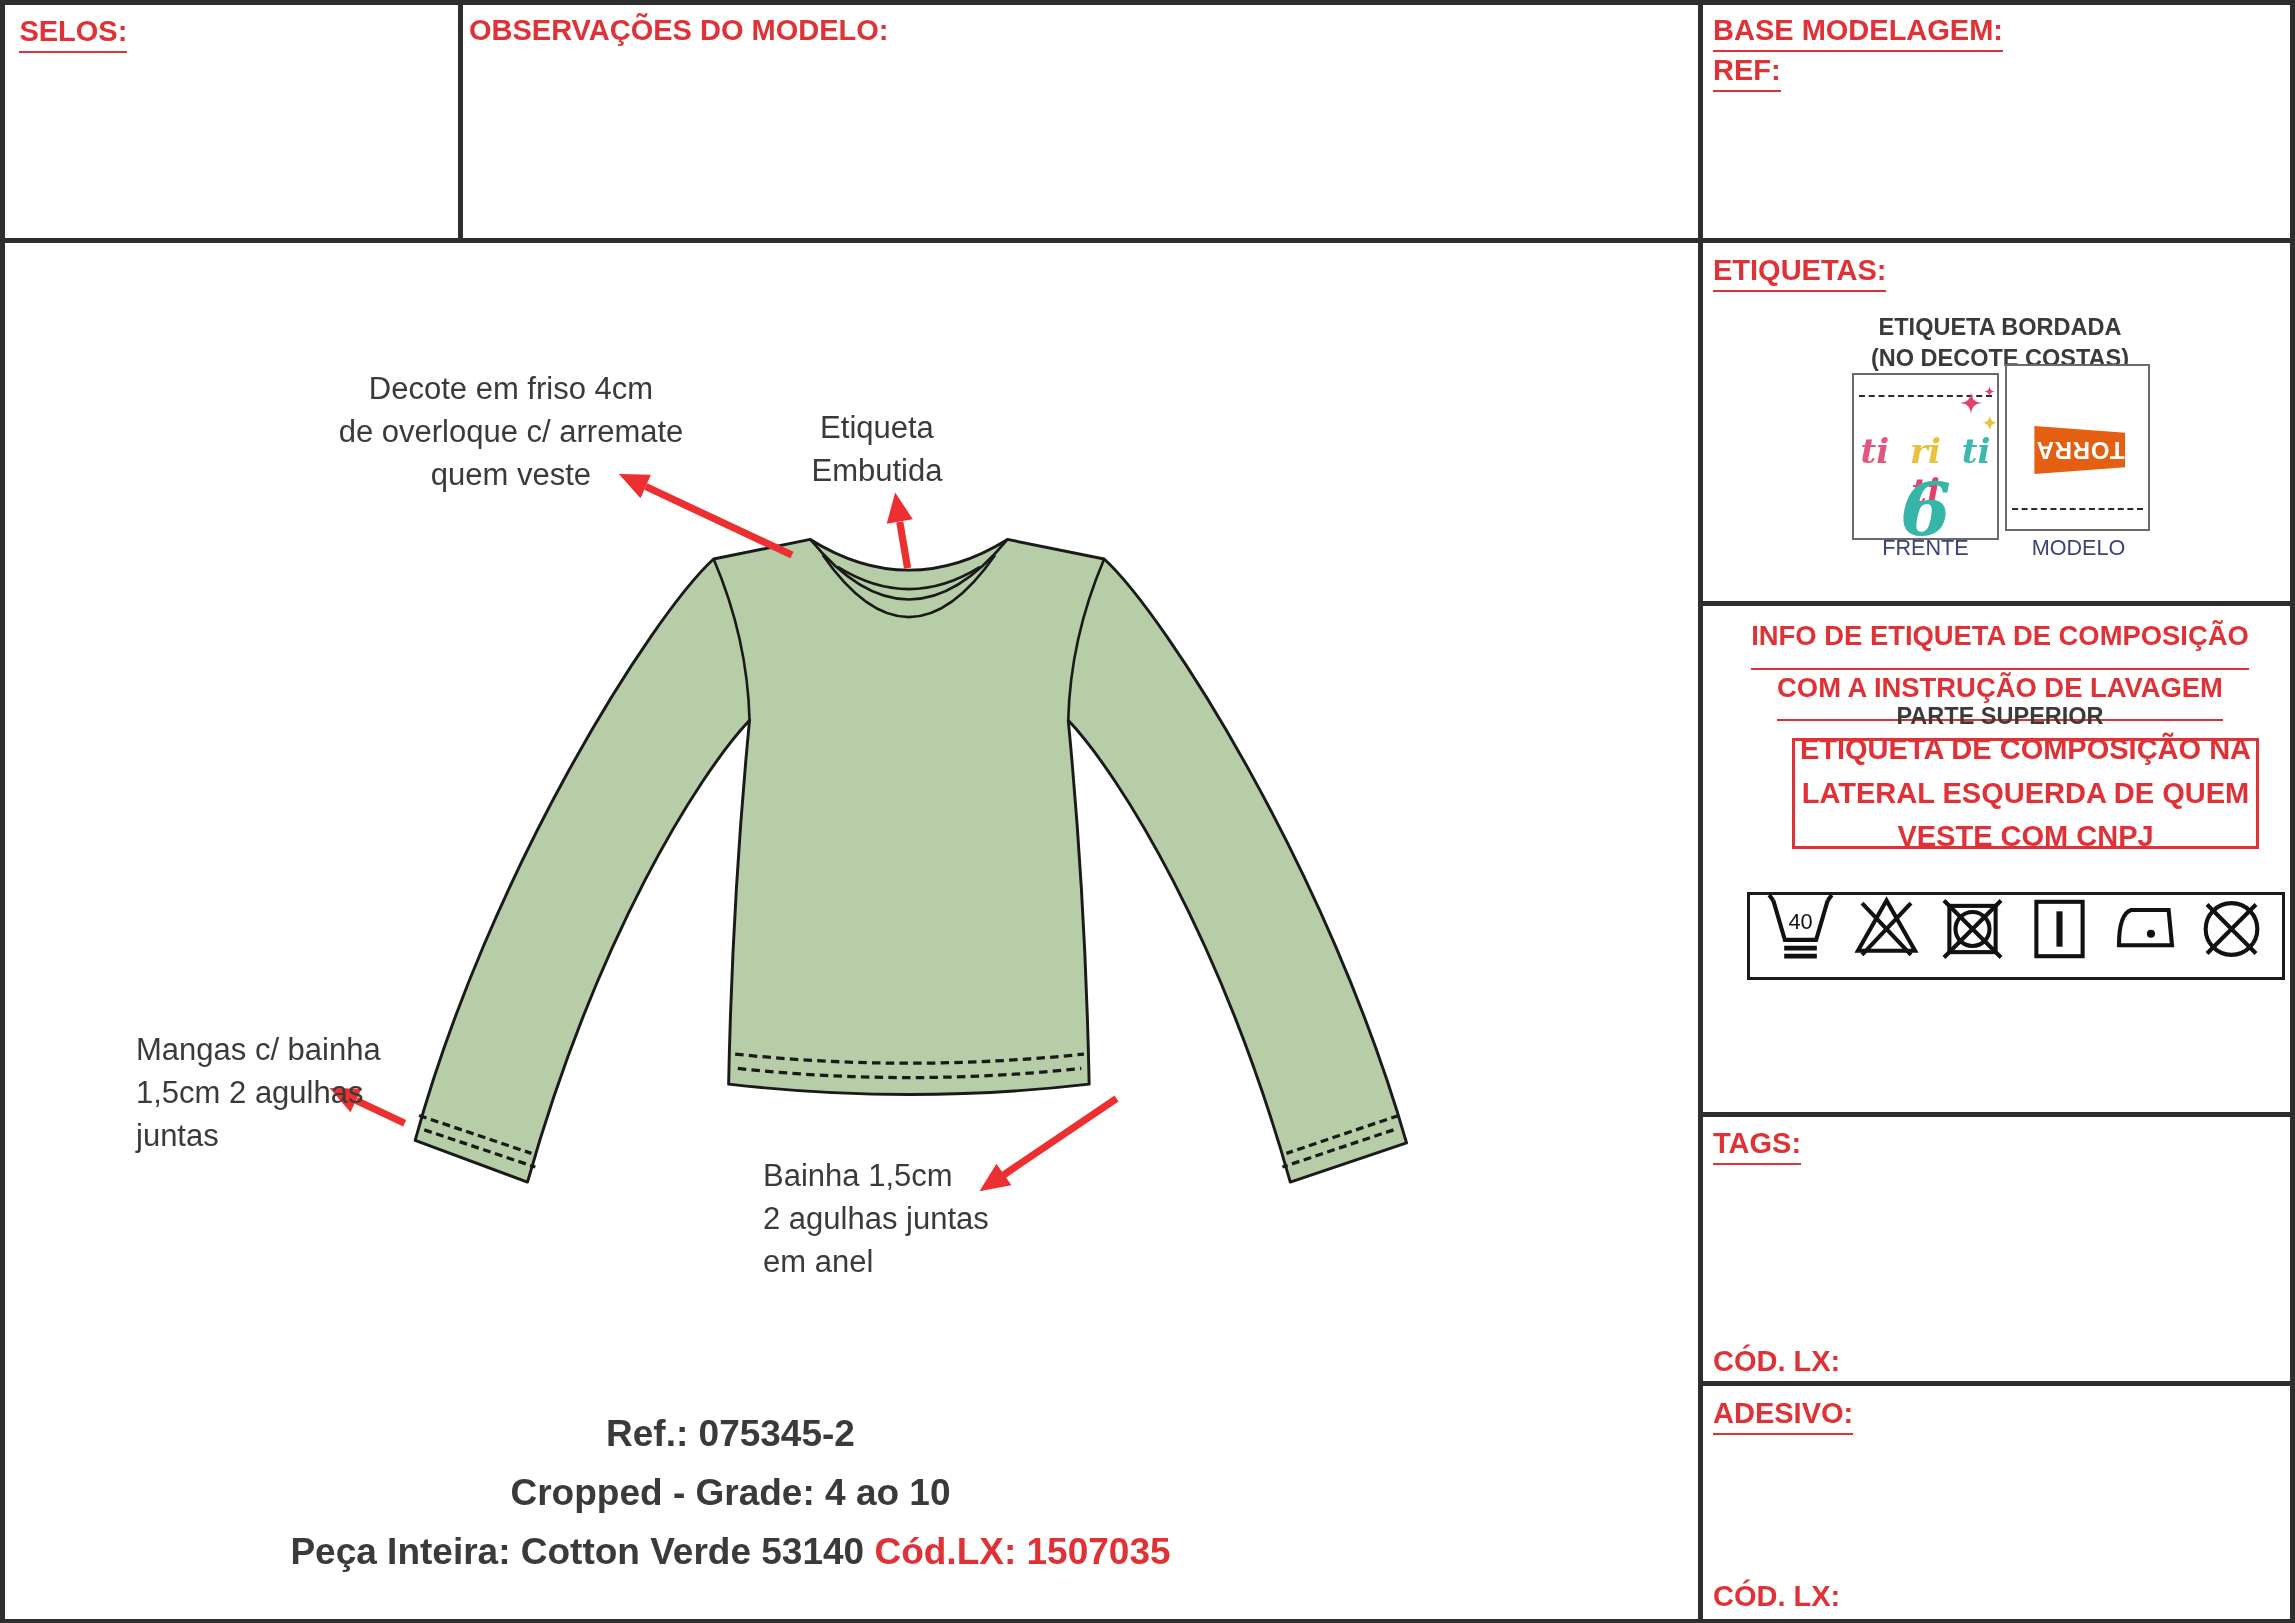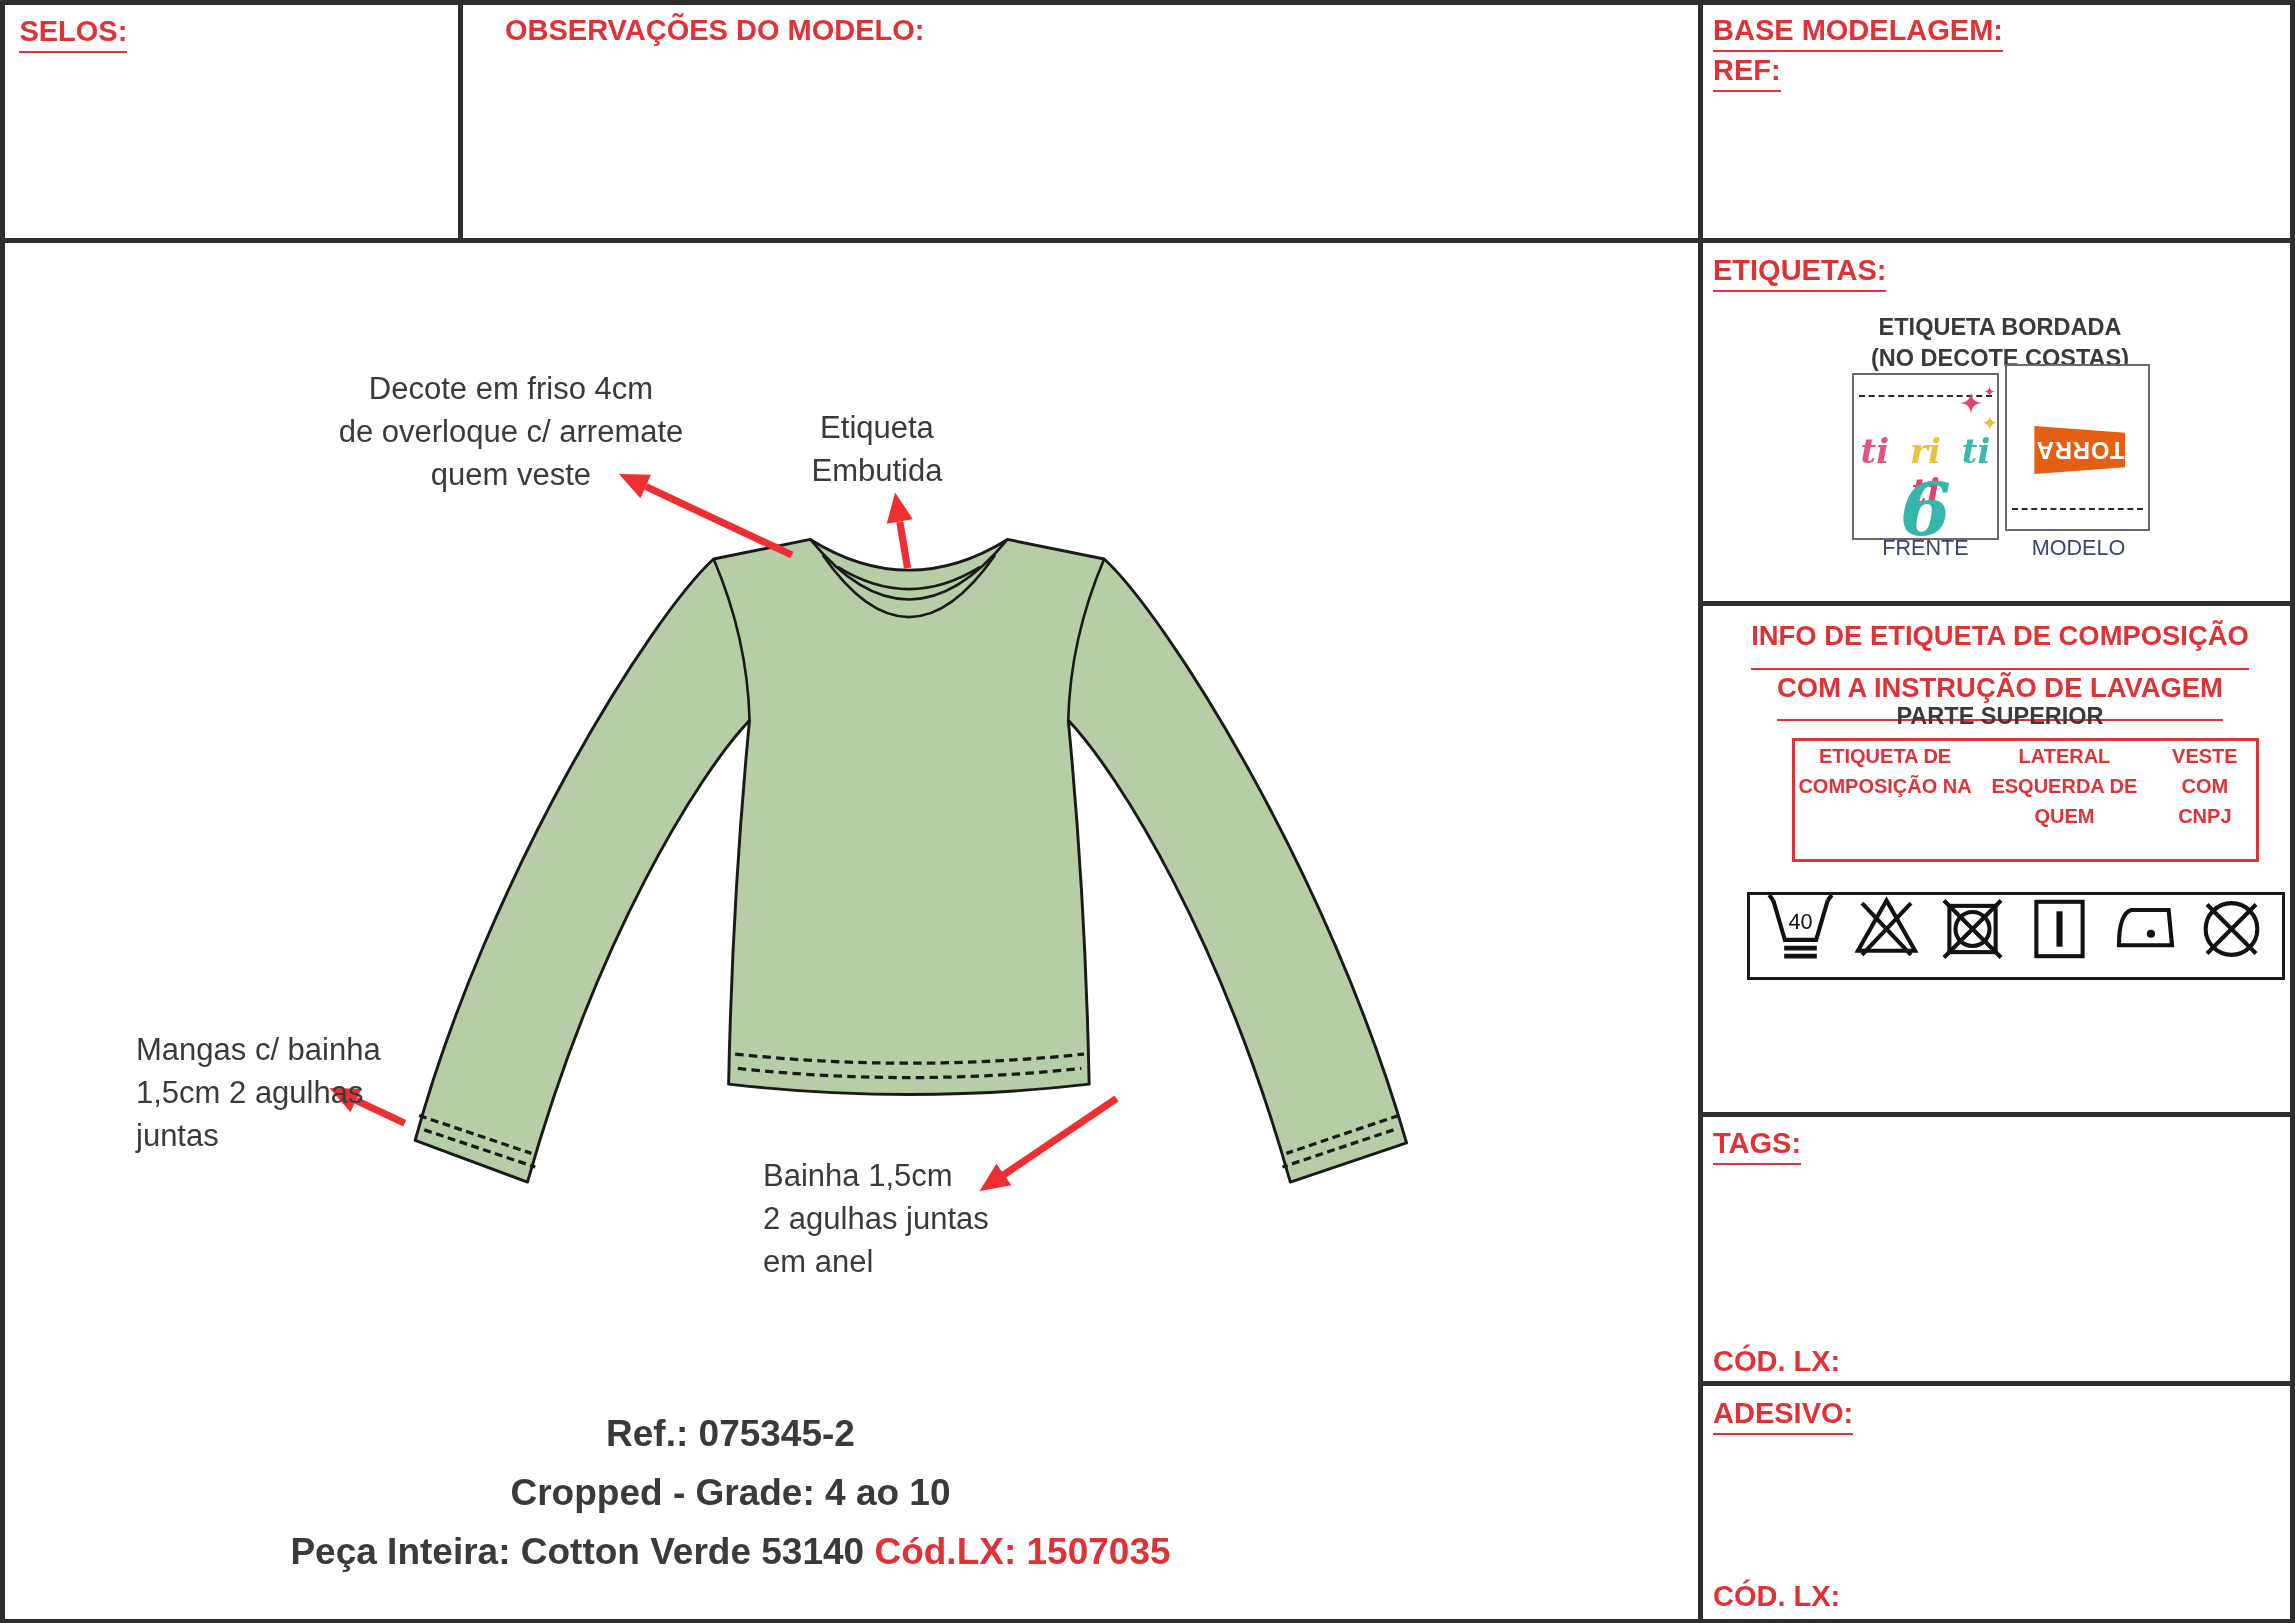--- a/index.html
+++ b/index.html
@@ -29,24 +29,24 @@
          font-size:73px;color:#36b5a9;}
   .caption{position:absolute;top:530px;width:147px;text-align:center;
            color:#3c4377;font-size:21.6px;}
   .flag{position:absolute;left:27.4px;top:60px;width:91px;height:48px;background:#e55f12;
         clip-path:polygon(0 0,100% 14%,100% 86%,0 100%);
         display:flex;align-items:center;justify-content:center;}
   .flag span{transform:rotate(180deg);color:#fff;font-weight:bold;font-size:24px;letter-spacing:0.7px;}
   .infohead{position:absolute;left:1705px;width:580px;text-align:center;color:#e03236;
             font-weight:bold;font-size:27.4px;line-height:1.3;}
   .infohead .u{display:inline-block;border-bottom:2.6px solid #e03236;padding-bottom:14px;}
-  .redbox{position:absolute;left:1787px;top:733px;width:467px;height:124px;
-          border:3.9px solid #e03236;box-sizing:border-box;display:flex;flex-direction:row;
+  .redbox{position:absolute;left:1787px;top:733px;width:467px;height:111px;
+          border:3.9px solid #e03236;box-sizing:border-box;display:flex;flex-direction:column;
           justify-content:center;text-align:center;color:#e03236;font-weight:bold;
-          font-size:20px;line-height:1.5;}
+          font-size:29px;line-height:1.5;}
   .carebox{position:absolute;left:1742px;top:887px;width:538px;height:88px;
            border:3.3px solid #1a1a1a;box-sizing:border-box;display:flex;
            align-items:flex-start;justify-content:space-evenly;background:#fff;}
   .care{width:71px;height:68px;}
   .spark{position:absolute;}
 </style>
 </head>
 <body>
 
 <div class="page">
@@ -54,21 +54,21 @@
   <div class="line" style="left:453px;top:0;width:4.6px;height:233px;"></div>
   <div class="line" style="left:0;top:233px;width:2285px;height:4.6px;"></div>
   <div class="line" style="left:1693px;top:0;width:4.6px;height:1614px;"></div>
   <div class="line" style="left:1693px;top:596px;width:592px;height:4.6px;"></div>
   <div class="line" style="left:1693px;top:1107px;width:592px;height:4.6px;"></div>
   <div class="line" style="left:1693px;top:1376px;width:592px;height:4.6px;"></div>
 
   <div class="redhead" style="left:14.4px;top:7.8px;">
     <span class="u">SELOS:</span>
   </div>
-  <div class="redhead" style="left:464px;top:6.5px;margin-left:36px;">
+  <div class="redhead" style="left:464px;top:6.5px;">
     <span>OBSERVAÇÕES DO MODELO:</span>
   </div>
   <div class="redhead" style="left:1708px;top:6.5px;">
     <div><span class="u">BASE MODELAGEM:</span></div>
     <div><span class="u">REF:</span></div>
   </div>
 
   <svg class="overlay" width="2295" height="1624" viewBox="0 0 3514 2486">
 
     <path d="M1233,818 L1085,848

